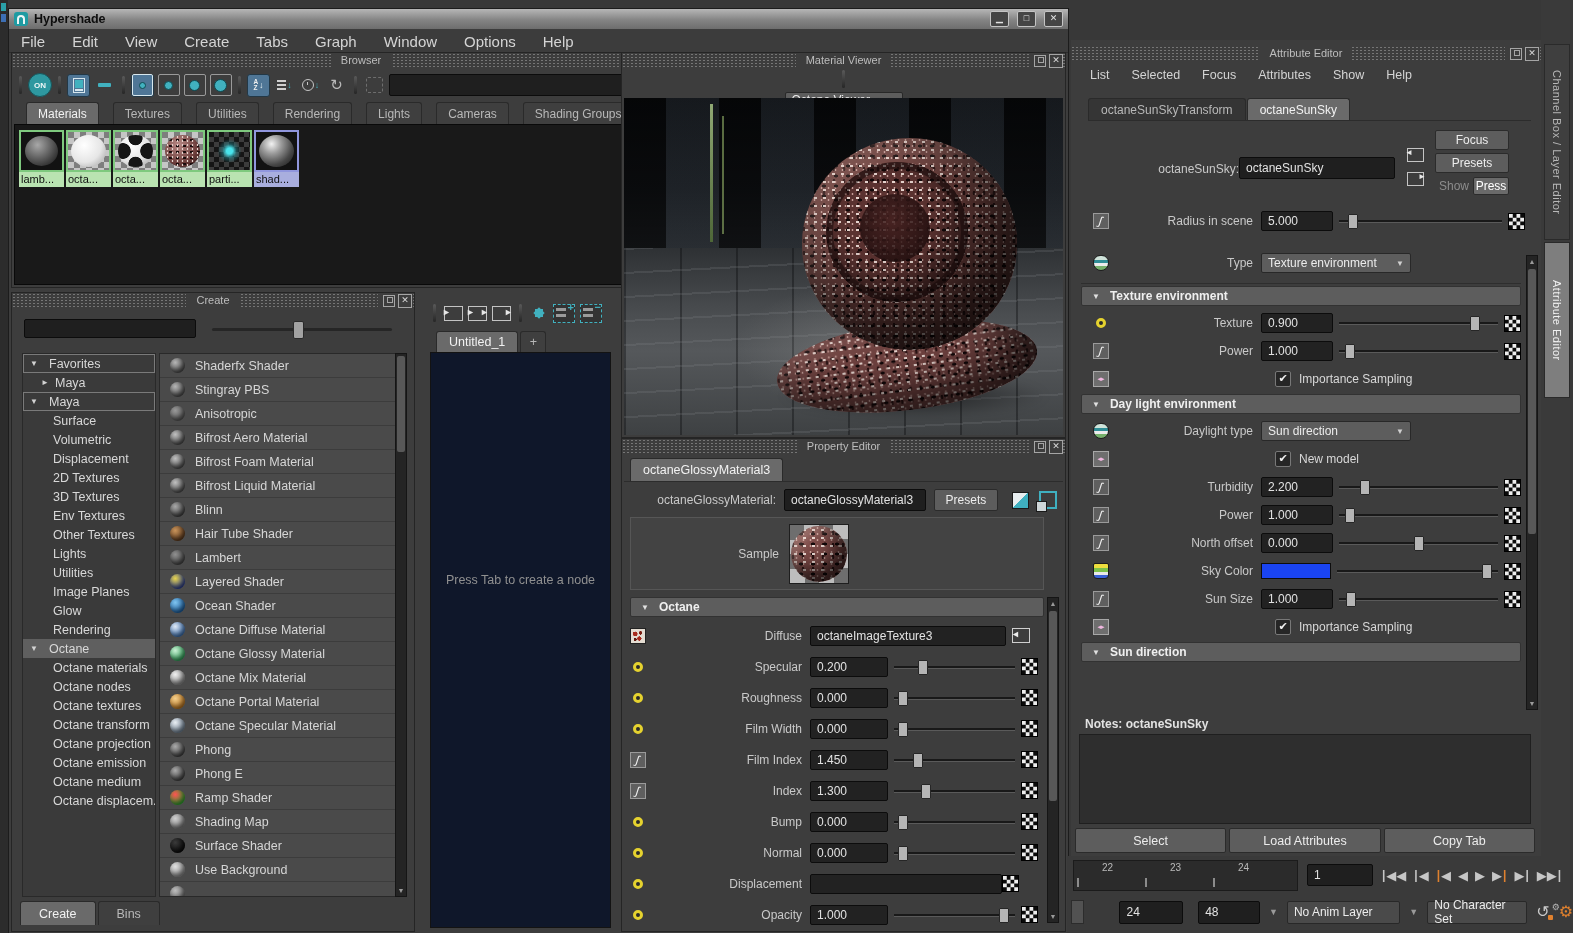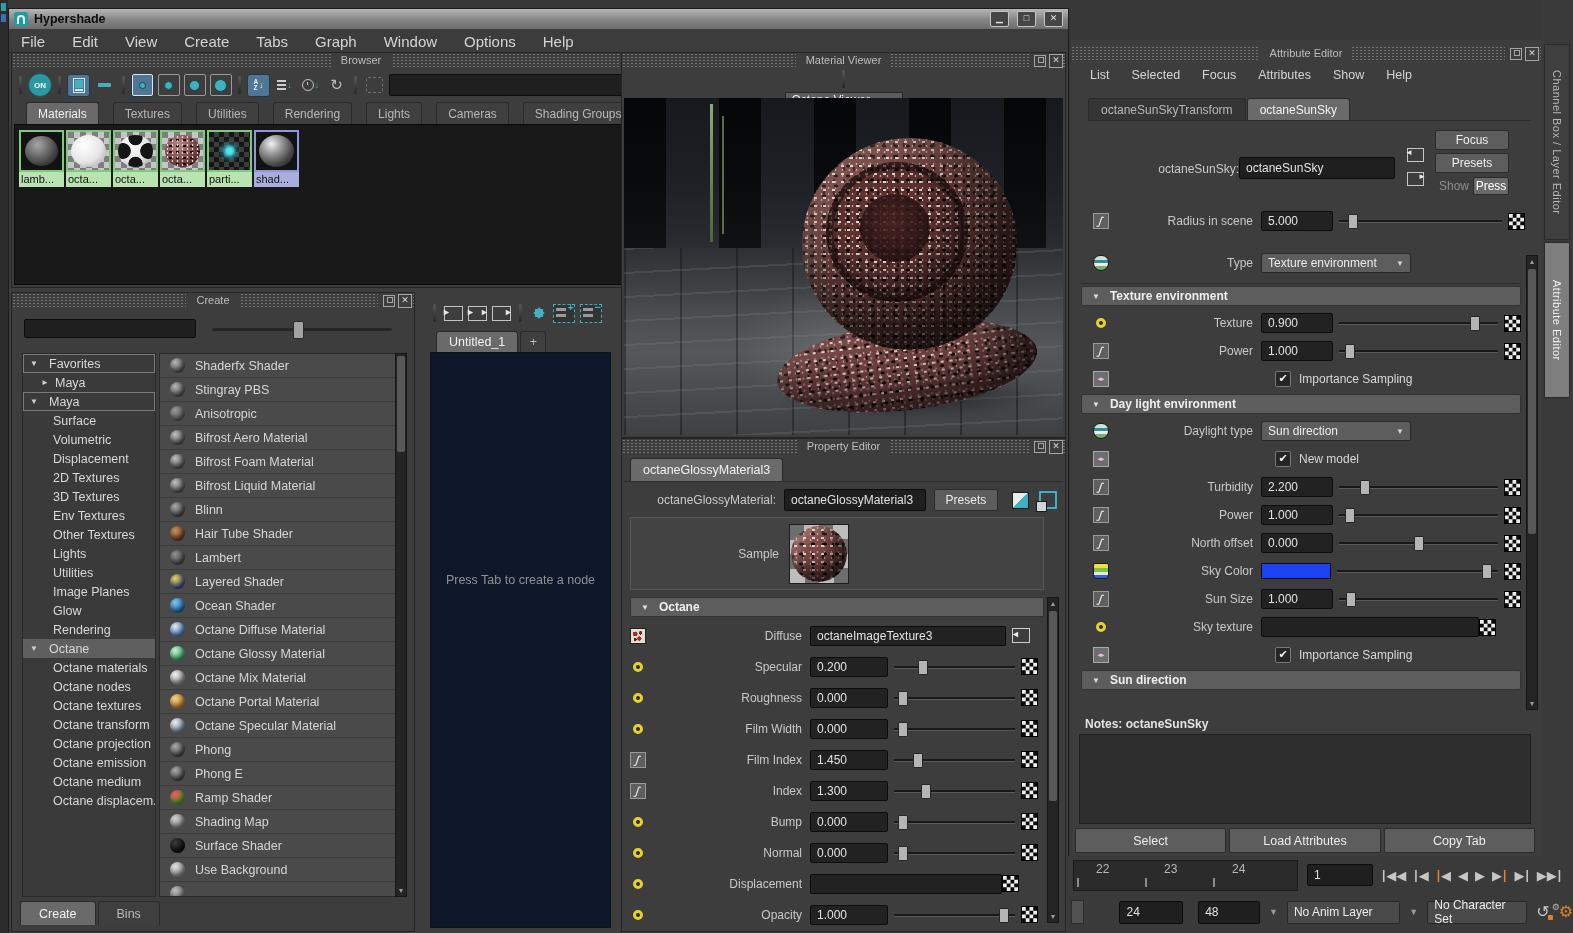--- a/index.html
+++ b/index.html
@@ -170,21 +170,21 @@
   .ae-tabs{position:absolute;left:17px;right:10px;top:58px;height:22px;display:flex;gap:1px;align-items:flex-end;border-bottom:1px solid #2c2c2c;}
   .ae-tabs .tab{height:22px;font-size:12px;}
   .miniconn{width:15px;height:12px;border:1px solid #c5c5c5;position:relative;background:#3d3d3d;}
   .miniconn i{position:absolute;top:-1px;font-size:8px;color:#e8e8e8;font-style:normal;}
   .notesbox{position:absolute;left:8px;right:10px;background:#2e2e2e;border:1px solid #1f1f1f;}
   .ae-btns{position:absolute;left:4px;right:6px;display:flex;gap:3px;height:25px;}
   .ae-btns .btn{flex:1;font-size:12.5px;}
   
   .vtab{position:absolute;width:26px;writing-mode:vertical-rl;display:flex;align-items:center;justify-content:center;font-size:11px;letter-spacing:.5px;border:1px solid #2a2a2a;box-sizing:border-box;}
   
-  .tick{width:68px;position:relative;color:#b9b9b9;font-size:12px;height:100%;box-sizing:border-box;padding:1px 0 0 22px;}
+  .tick{width:68px;position:relative;color:#b9b9b9;font-size:10px;height:100%;box-sizing:border-box;padding:1px 0 0 28px;}
   .tick:before{content:"";position:absolute;left:3px;bottom:3px;width:2px;height:9px;background:#8c8c8c;}
   .pb{display:flex;align-items:center;color:#c6c6c6;font-size:13px;cursor:default;}
   .pb .bar{font-size:12px;margin:0 1px;font-weight:bold;}
   .pb.org .bar{color:#e0812e;}
   .ic-autokey{color:#c9c9c9;font-size:16px;position:relative;line-height:16px;}
   .ic-autokey:after{content:"";position:absolute;right:-3px;bottom:0;width:5px;height:5px;background:#e0812e;border-radius:1px;}
   .ic-animpref{color:#e0812e;font-size:16px;position:relative;line-height:16px;}
   .ic-animpref:before{content:"⚙";position:absolute;left:-7px;top:-5px;font-size:9px;color:#b5b5b5;}
 </style>
 </head>
@@ -1002,31 +1002,20 @@
 
             <span class="sl" style="--pct: 5;">
               <b></b>
             </span>
             <span class="checker"></span>
           </div>
         </div>
         <div class="arow">
 
           <div class="frow">
-            <span class="ricon ic-dot" style="margin-left:12px;"></span>
-            <span class="rlabel">Sky texture</span>
-
-            <span class="rval wfield"></span>
-
-            <span class="checker"></span>
-          </div>
-        </div>
-        <div class="arow">
-
-          <div class="frow">
             <span class="ricon ic-split" style="margin-left:12px;"></span>
 
             <span class="spacer"></span>
             <span class="cb">✔</span>
             <span class="cbl">Importance Sampling</span>
 
           </div>
         </div>
         <div class="arow">
           <div class="sect">

